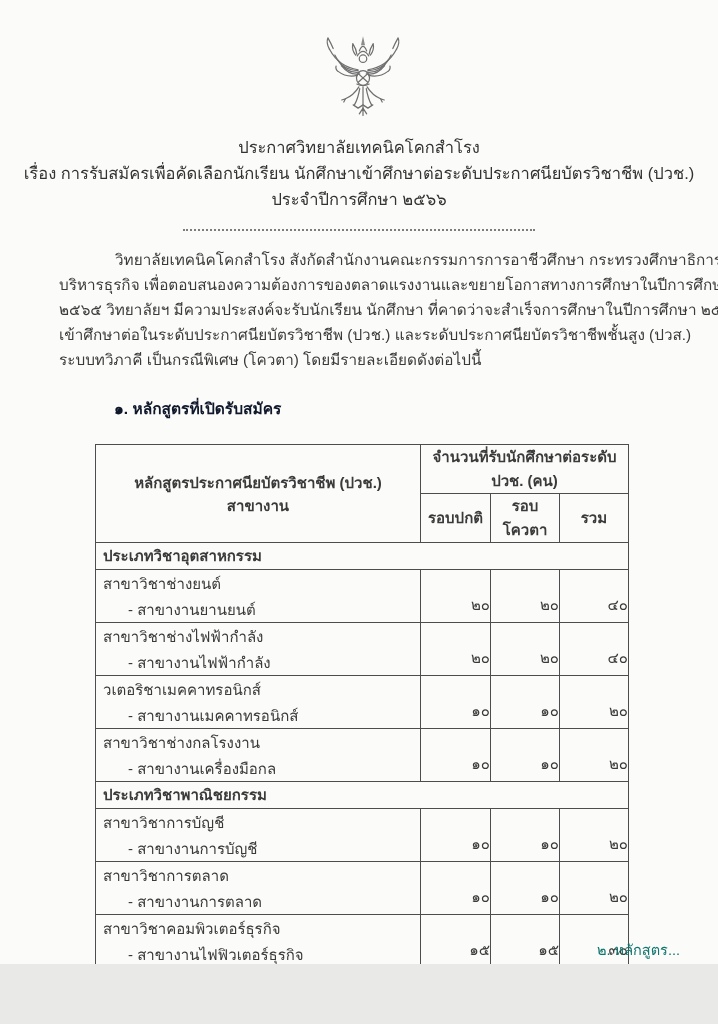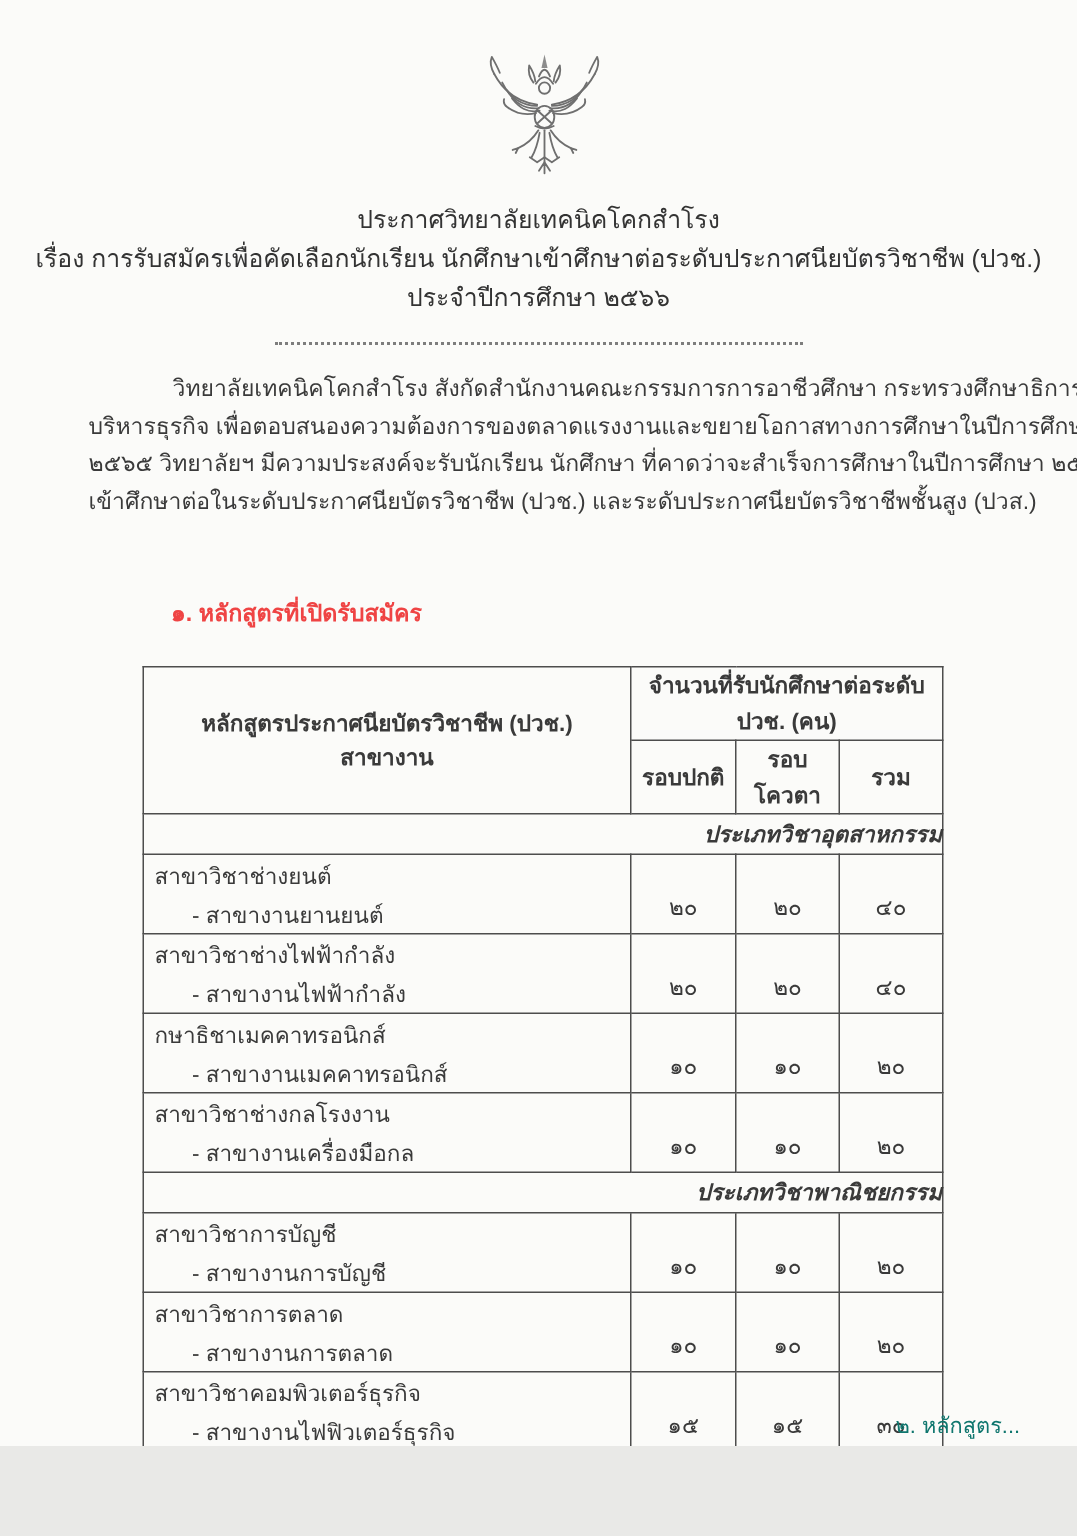--- a/index.html
+++ b/index.html
@@ -31,50 +31,49 @@
     margin-top:9px;
   }
   .paragraph{
     position:absolute;top:247px;left:59px;width:620px;
     font-size:15.3px;line-height:25px;color:#3a3a3a;
   }
   .paragraph .pl{white-space:nowrap;}
   .paragraph .indent{text-indent:56px;}
   .h1,.h2{
     position:absolute;
-    font-size:15.5px;font-weight:700;color:#ef4444;
+    font-size:15.5px;font-weight:700;color:#0f172a;
     white-space:nowrap;
   }
   .h1{top:396px;left:114px;}
   .h2{top:421px;left:171px;}
   table.adm{
     position:absolute;top:444px;left:95px;
     width:533px;
     border-collapse:collapse;
     font-size:15px;color:#3a3a3a;
     table-layout:fixed;
   }
   table.adm th,table.adm td{
     border:1.5px solid #4d4d4d;
     padding:0;
   }
   table.adm th{font-weight:700;text-align:center;vertical-align:middle;}
   .th-program{line-height:23px;}
   .hrow{height:24px;}
   tr.section-row td{
-    height:23px;font-weight:700;text-align:right;
+    height:23px;font-weight:700;text-align:left;
     padding:1px 0 1px 7px;
-    font-style:italic;
   }
   tr.program-row{height:47px;margin-top:18px;}
   tr.program-row td.name{vertical-align:top;text-align:left;}
   tr.program-row td.name .field{padding:2px 0 0 7px;white-space:nowrap;}
   tr.program-row td.name .branch{padding:2px 0 0 32px;white-space:nowrap;}
   tr.program-row td.num{
-    text-align:center;vertical-align:bottom;
+    text-align:right;vertical-align:bottom;
     padding-bottom:5px;
     font-family:Liberation Mono, monospace;
   }
   .footer-note{
     position:absolute;top:938px;left:597px;
     font-size:14.5px;color:#0f766e;white-space:nowrap;
   }
 </style>
 </head>
 <body>
@@ -126,20 +125,21 @@
     <div class="t">เรื่อง การรับสมัครเพื่อคัดเลือกนักเรียน นักศึกษาเข้าศึกษาต่อระดับประกาศนียบัตรวิชาชีพ (ปวช.)</div>
     <div class="t">ประจำปีการศึกษา ๒๕๖๖</div>
     <div class="separator"></div>
   </div>
 
   <div class="paragraph">
     <div class="pl indent">วิทยาลัยเทคนิคโคกสำโรง สังกัดสำนักงานคณะกรรมการการอาชีวศึกษา กระทรวงศึกษาธิการเป็น</div>
     <div class="pl">บริหารธุรกิจ เพื่อตอบสนองความต้องการของตลาดแรงงานและขยายโอกาสทางการศึกษาในปีการศึกษา</div>
     <div class="pl">๒๕๖๕ วิทยาลัยฯ มีความประสงค์จะรับนักเรียน นักศึกษา ที่คาดว่าจะสำเร็จการศึกษาในปีการศึกษา ๒๕๖๖</div>
     <div class="pl">เข้าศึกษาต่อในระดับประกาศนียบัตรวิชาชีพ (ปวช.) และระดับประกาศนียบัตรวิชาชีพชั้นสูง (ปวส.)</div>
+    <div class="pl">ระบบทวิภาคี เป็นกรณีพิเศษ (โควตา) โดยมีรายละเอียดดังต่อไปนี้</div>
   </div>
 
   <div class="h1">๑. หลักสูตรที่เปิดรับสมัคร</div>
 
   <table class="adm">
     <colgroup>
       <col style="width:325px">
         <col style="width:70px">
         <col style="width:69px">
         <col style="width:69px">
@@ -175,21 +175,21 @@
         <td class="name">
           <div class="field">สาขาวิชาช่างไฟฟ้ากำลัง</div>
           <div class="branch">- สาขางานไฟฟ้ากำลัง</div>
         </td>
         <td class="num">๒๐</td>
         <td class="num">๒๐</td>
         <td class="num">๔๐</td>
       </tr>
       <tr class="program-row">
         <td class="name">
-          <div class="field">กษาธิชาเมคคาทรอนิกส์</div>
+          <div class="field">วเตอริชาเมคคาทรอนิกส์</div>
           <div class="branch">- สาขางานเมคคาทรอนิกส์</div>
         </td>
         <td class="num">๑๐</td>
         <td class="num">๑๐</td>
         <td class="num">๒๐</td>
       </tr>
       <tr class="program-row">
         <td class="name">
           <div class="field">สาขาวิชาช่างกลโรงงาน</div>
           <div class="branch">- สาขางานเครื่องมือกล</div>

